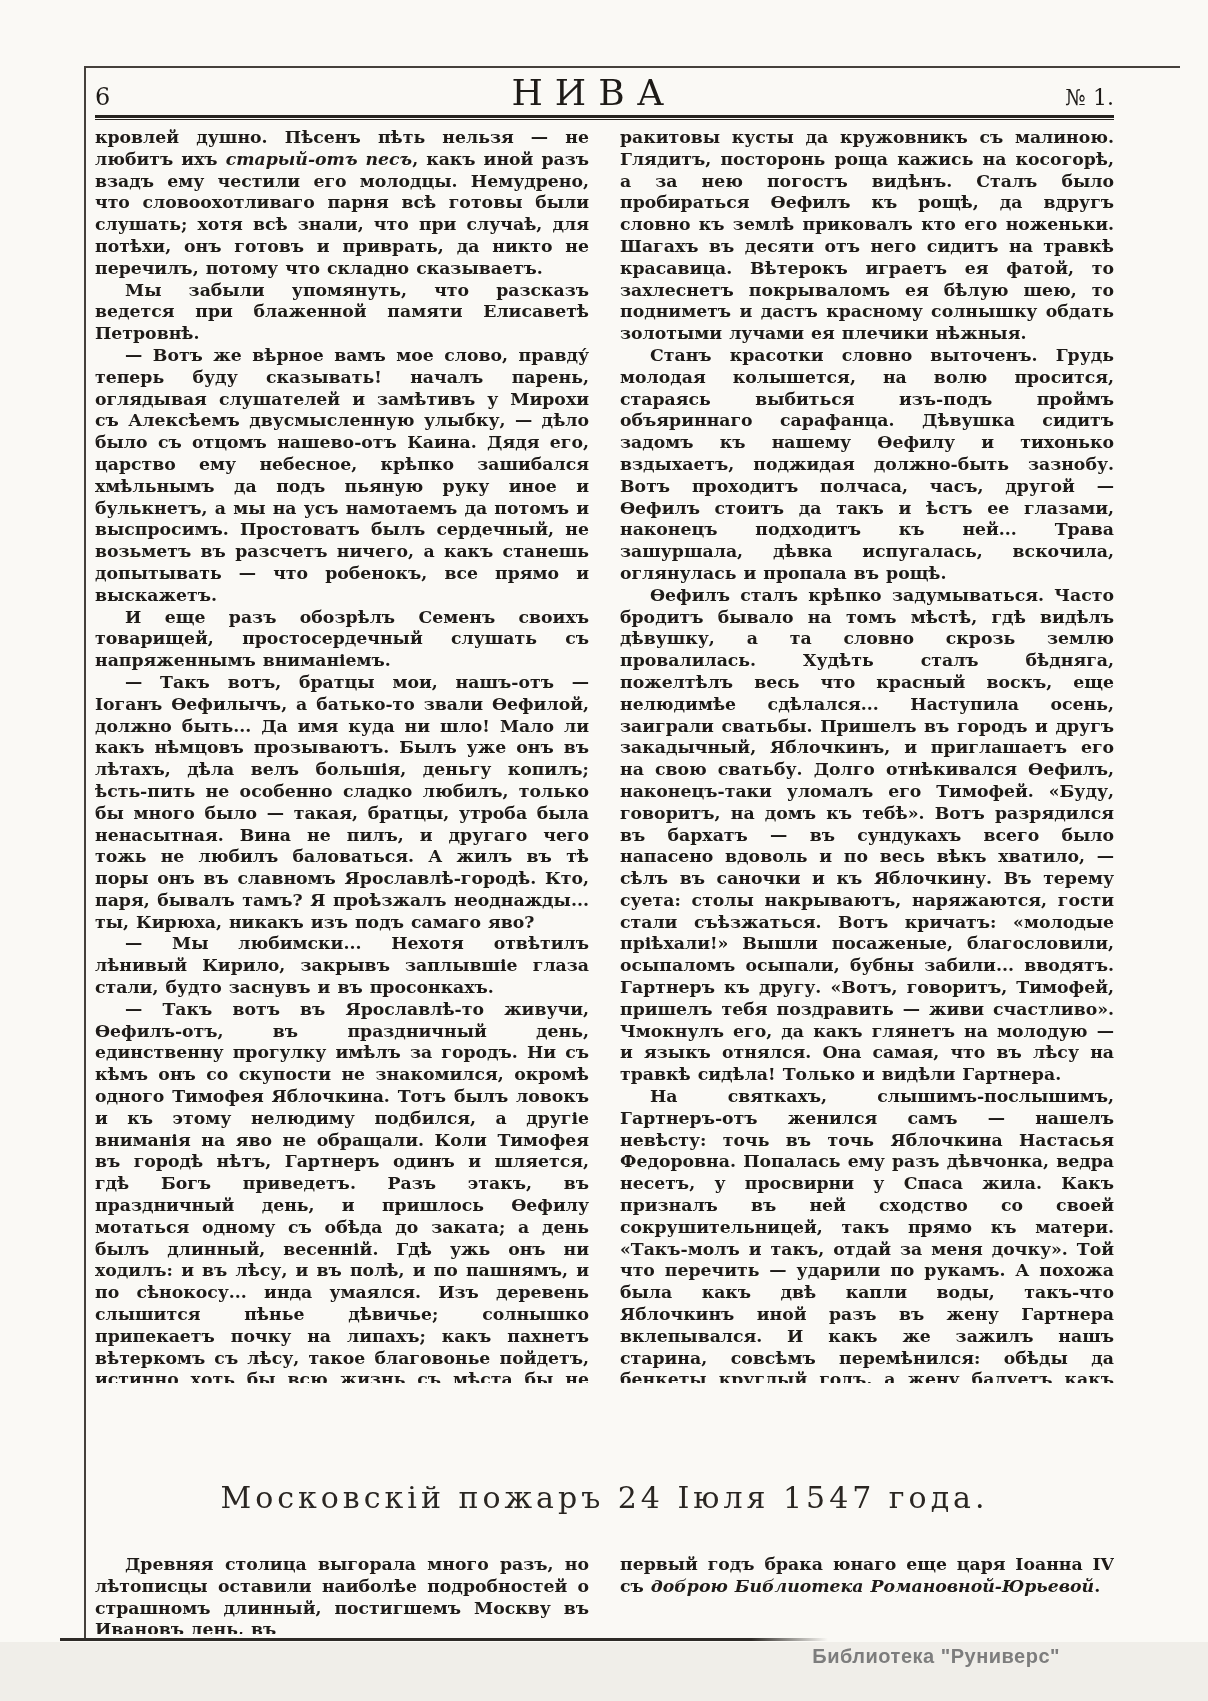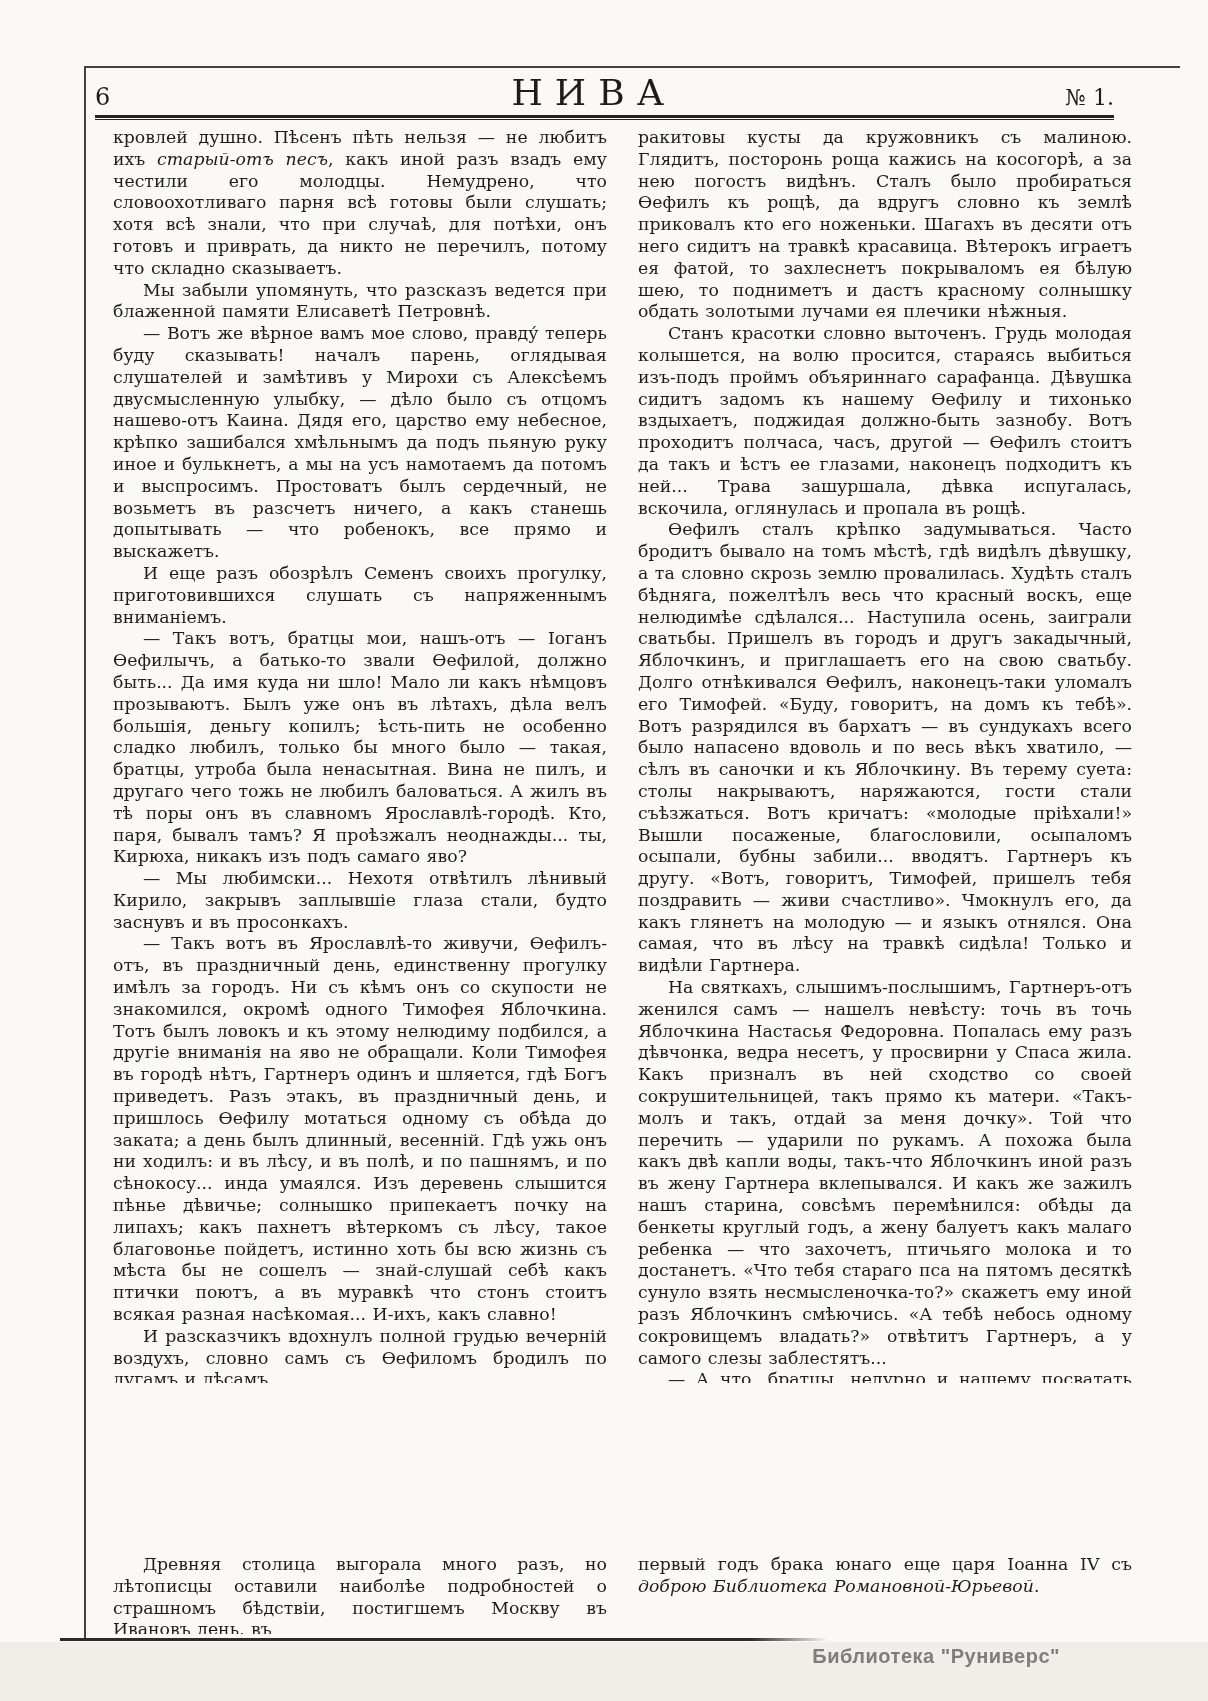--- a/index.html
+++ b/index.html
@@ -10,21 +10,21 @@
   .frame-left{position:absolute;left:84px;top:66px;width:2px;height:1574px;background:#45413c;}
   .frame-bottom{position:absolute;left:60px;top:1638px;width:768px;height:3px;
         background:linear-gradient(90deg,#2e2b27 90%,rgba(46,43,39,0));}
   .below-strip{position:absolute;left:0;top:1642px;width:1208px;height:59px;background:#f0eee9;}
   header{position:absolute;left:95px;top:72px;width:1019px;display:flex;align-items:baseline;}
   .pageno{font-size:24px;}
   .masthead{flex:1;text-align:center;font-size:36px;letter-spacing:12px;text-indent:12px;}
   .issue{font-size:22px;}
   .rule{position:absolute;left:95px;top:115px;width:1019px;height:1px;
         border-top:3px solid #26231f;border-bottom:1px solid #26231f;background:transparent;}
-  .cols{position:absolute;left:113px;width:1019px;}
+  .cols{position:absolute;left:95px;width:1019px;font-weight:bold;}
   .cols.story{top:127px;height:1256px;overflow:hidden;}
   .cols.bottom{top:1554px;height:80px;overflow:hidden;}
   .col{position:absolute;top:0;width:494px;}
   .col.left{left:0;}
   .col.right{left:525px;}
   p.para{margin:0;text-align:justify;font-size:17.3px;line-height:21.8px;
          text-indent:30px;word-spacing:1px;}
   p.para.noindent{text-indent:0;}
   .article-title{position:absolute;left:95px;top:1480px;width:1019px;margin:0;
          text-align:center;font-weight:400;font-size:30px;letter-spacing:4px;color:#2a2622;}
@@ -44,39 +44,40 @@
     <span class="masthead">НИВА</span>
     <span class="issue">№ 1.</span>
   </header>
   <div class="rule"></div>
 
   <section class="cols story">
     <div class="col left">
         <p class="para noindent"><span>кровлей душно. Пѣсенъ пѣть нельзя — не любитъ ихъ </span><i>старый-отъ песъ</i><span>, какъ иной разъ взадъ ему честили его молодцы. Немудрено, что словоохотливаго парня всѣ готовы были слушать; хотя всѣ знали, что при случаѣ, для потѣхи, онъ готовъ и приврать, да никто не перечилъ, потому что складно сказываетъ.</span></p>
         <p class="para"><span>Мы забыли упомянуть, что разсказъ ведется при блаженной памяти Елисаветѣ Петровнѣ.</span></p>
         <p class="para"><span>— Вотъ же вѣрное вамъ мое слово, правду́ теперь буду сказывать! началъ парень, оглядывая слушателей и замѣтивъ у Мирохи съ Алексѣемъ двусмысленную улыбку, — дѣло было съ отцомъ нашево-отъ Каина. Дядя его, царство ему небесное, крѣпко зашибался хмѣльнымъ да подъ пьяную руку иное и булькнетъ, а мы на усъ намотаемъ да потомъ и выспросимъ. Простоватъ былъ сердечный, не возьметъ въ разсчетъ ничего, а какъ станешь допытывать — что робенокъ, все прямо и выскажетъ.</span></p>
-        <p class="para"><span>И еще разъ обозрѣлъ Семенъ своихъ прогулку, приготовившихся слушать съ напряженнымъ вниманіемъ.</span></p>
+        <p class="para"><span>И еще разъ обозрѣлъ Семенъ своихъ товарищей, простосердечный слушать съ напряженнымъ вниманіемъ.</span></p>
         <p class="para"><span>— Такъ вотъ, братцы мои, нашъ-отъ — Іоганъ Ѳефилычъ, а батько-то звали Ѳефилой, должно быть... Да имя куда ни шло! Мало ли какъ нѣмцовъ прозываютъ. Былъ уже онъ въ лѣтахъ, дѣла велъ большія, деньгу копилъ; ѣсть-пить не особенно сладко любилъ, только бы много было — такая, братцы, утроба была ненасытная. Вина не пилъ, и другаго чего тожь не любилъ баловаться. А жилъ въ тѣ поры онъ въ славномъ Ярославлѣ-городѣ. Кто, паря, бывалъ тамъ? Я проѣзжалъ неоднажды... ты, Кирюха, никакъ изъ подъ самаго яво?</span></p>
         <p class="para"><span>— Мы любимски... Нехотя отвѣтилъ лѣнивый Кирило, закрывъ заплывшіе глаза стали, будто заснувъ и въ просонкахъ.</span></p>
         <p class="para"><span>— Такъ вотъ въ Ярославлѣ-то живучи, Ѳефилъ-отъ, въ праздничный день, единственну прогулку имѣлъ за городъ. Ни съ кѣмъ онъ со скупости не знакомился, окромѣ одного Тимофея Яблочкина. Тотъ былъ ловокъ и къ этому нелюдиму подбился, а другіе вниманія на яво не обращали. Коли Тимофея въ городѣ нѣтъ, Гартнеръ одинъ и шляется, гдѣ Богъ приведетъ. Разъ этакъ, въ праздничный день, и пришлось Ѳефилу мотаться одному съ обѣда до заката; а день былъ длинный, весенній. Гдѣ ужь онъ ни ходилъ: и въ лѣсу, и въ полѣ, и по пашнямъ, и по сѣнокосу... инда умаялся. Изъ деревень слышится пѣнье дѣвичье; солнышко припекаетъ почку на липахъ; какъ пахнетъ вѣтеркомъ съ лѣсу, такое благовонье пойдетъ, истинно хоть бы всю жизнь съ мѣста бы не сошелъ — знай-слушай себѣ какъ птички поютъ, а въ муравкѣ что стонъ стоитъ всякая разная насѣкомая... И-ихъ, какъ славно!</span></p>
         <p class="para"><span>И разсказчикъ вдохнулъ полной грудью вечерній воздухъ, словно самъ съ Ѳефиломъ бродилъ по лугамъ и лѣсамъ.</span></p>
       </div>
     <div class="col right">
         <p class="para noindent"><span>ракитовы кусты да кружовникъ съ малиною. Глядитъ, посторонь роща кажись на косогорѣ, а за нею погостъ видѣнъ. Сталъ было пробираться Ѳефилъ къ рощѣ, да вдругъ словно къ землѣ приковалъ кто его ноженьки. Шагахъ въ десяти отъ него сидитъ на травкѣ красавица. Вѣтерокъ играетъ ея фатой, то захлеснетъ покрываломъ ея бѣлую шею, то подниметъ и дастъ красному солнышку обдать золотыми лучами ея плечики нѣжныя.</span></p>
         <p class="para"><span>Станъ красотки словно выточенъ. Грудь молодая колышется, на волю просится, стараясь выбиться изъ-подъ проймъ объяриннаго сарафанца. Дѣвушка сидитъ задомъ къ нашему Ѳефилу и тихонько вздыхаетъ, поджидая должно-быть зазнобу. Вотъ проходитъ полчаса, часъ, другой — Ѳефилъ стоитъ да такъ и ѣстъ ее глазами, наконецъ подходитъ къ ней... Трава зашуршала, дѣвка испугалась, вскочила, оглянулась и пропала въ рощѣ.</span></p>
         <p class="para"><span>Ѳефилъ сталъ крѣпко задумываться. Часто бродитъ бывало на томъ мѣстѣ, гдѣ видѣлъ дѣвушку, а та словно скрозь землю провалилась. Худѣть сталъ бѣдняга, пожелтѣлъ весь что красный воскъ, еще нелюдимѣе сдѣлался... Наступила осень, заиграли сватьбы. Пришелъ въ городъ и другъ закадычный, Яблочкинъ, и приглашаетъ его на свою сватьбу. Долго отнѣкивался Ѳефилъ, наконецъ-таки уломалъ его Тимофей. «Буду, говоритъ, на домъ къ тебѣ». Вотъ разрядился въ бархатъ — въ сундукахъ всего было напасено вдоволь и по весь вѣкъ хватило, — сѣлъ въ саночки и къ Яблочкину. Въ терему суета: столы накрываютъ, наряжаются, гости стали съѣзжаться. Вотъ кричатъ: «молодые пріѣхали!» Вышли посаженые, благословили, осыпаломъ осыпали, бубны забили... вводятъ. Гартнеръ къ другу. «Вотъ, говоритъ, Тимофей, пришелъ тебя поздравить — живи счастливо». Чмокнулъ его, да какъ глянетъ на молодую — и языкъ отнялся. Она самая, что въ лѣсу на травкѣ сидѣла! Только и видѣли Гартнера.</span></p>
         <p class="para"><span>На святкахъ, слышимъ-послышимъ, Гартнеръ-отъ женился самъ — нашелъ невѣсту: точь въ точь Яблочкина Настасья Федоровна. Попалась ему разъ дѣвчонка, ведра несетъ, у просвирни у Спаса жила. Какъ призналъ въ ней сходство со своей сокрушительницей, такъ прямо къ матери. «Такъ-молъ и такъ, отдай за меня дочку». Той что перечить — ударили по рукамъ. А похожа была какъ двѣ капли воды, такъ-что Яблочкинъ иной разъ въ жену Гартнера вклепывался. И какъ же зажилъ нашъ старина, совсѣмъ перемѣнился: обѣды да бенкеты круглый годъ, а жену балуетъ какъ малаго ребенка — что захочетъ, птичьяго молока и то достанетъ. «Что тебя стараго пса на пятомъ десяткѣ сунуло взять несмысленочка-то?» скажетъ ему иной разъ Яблочкинъ смѣючись. «А тебѣ небось одному сокровищемъ владать?» отвѣтитъ Гартнеръ, а у самого слезы заблестятъ...</span></p>
         <p class="para"><span>— А что, братцы, недурно и нашему посватать молоденькую — авось еще тароватѣе будетъ чѣмъ батька! выговорилъ простосердечный Митюха. Взрывъ громкаго смѣха покрылъ этотъ выводъ недалекаго парня.</span></p>
       </div>
   </section>
 
+  <h2 class="article-title">Московскій пожаръ 24 Іюля 1547 года.</h2>
 
   <section class="cols bottom">
     <div class="col left">
-        <p class="para"><span>Древняя столица выгорала много разъ, но лѣтописцы оставили наиболѣе подробностей о страшномъ бѣдствіи, постигшемъ Москву въ Ивановъ день, въ</span></p>
+        <p class="para"><span>Древняя столица выгорала много разъ, но лѣтописцы оставили наиболѣе подробностей о страшномъ длинный, постигшемъ Москву въ Ивановъ день, въ</span></p>
       </div>
     <div class="col right">
         <p class="para noindent"><span>первый годъ брака юнаго еще царя Іоанна IV съ </span><i>доброю Библиотека Романовной-Юрьевой</i><span>.</span></p>
       </div>
   </section>
 
   <div class="below-strip"></div>
   <div class="frame-bottom"></div>
   <div class="watermark">Библиотека "Руниверс"</div>
 </div>

